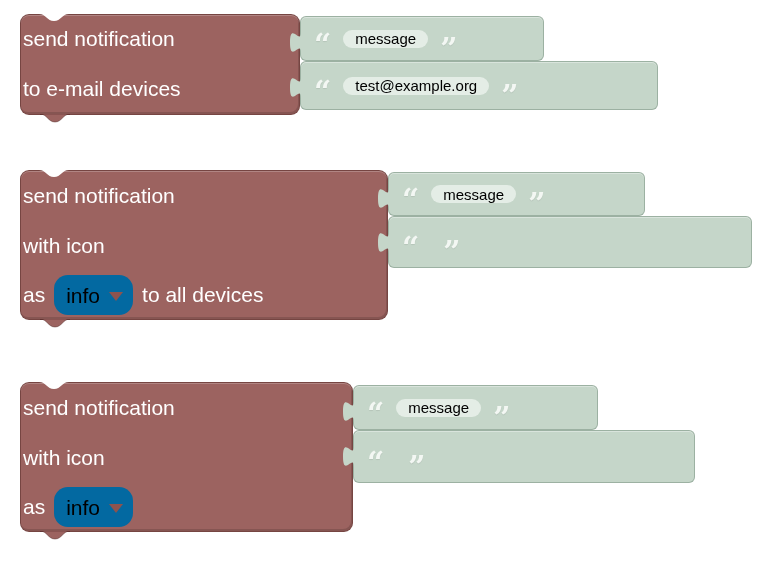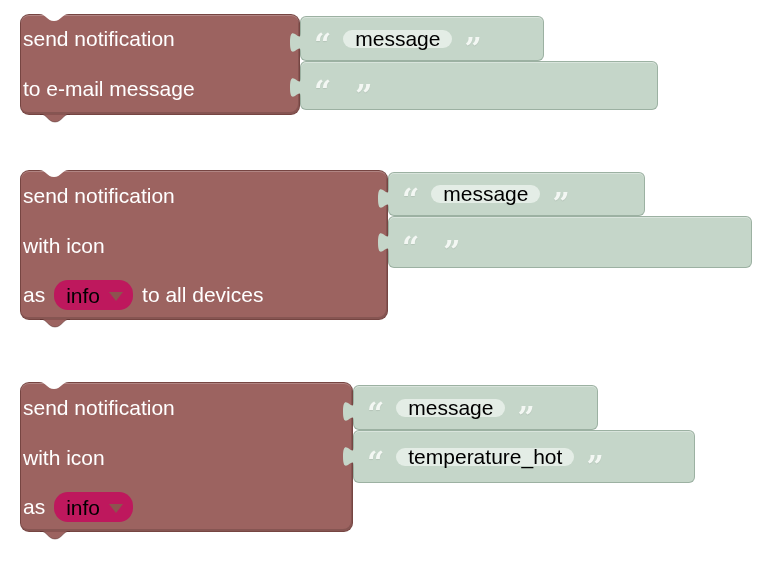--- a/index.html
+++ b/index.html
@@ -22,22 +22,22 @@
     display:flex;align-items:center;
     padding-left:2px;padding-right:14px;
     color:#ffffff;font-size:21px;white-space:nowrap;
   }
   .notch-top{position:absolute;top:-1px;left:18px;}
   .notch-bottom{position:absolute;bottom:-9px;left:19px;}
 
   
   .dropdown{
     display:inline-flex;align-items:center;
-    background:#be185d;border-radius:14px;
-    height:30px;padding:0 10px 0 12px;margin:0 9px;
+    background:#0369a1;border-radius:14px;
+    height:40px;padding:0 10px 0 12px;margin:0 9px;
     cursor:pointer;
   }
   .dropdown .dd-label{color:#000000;font-size:21px;line-height:1;}
   .dd-arrow{
     width:0;height:0;margin-left:9px;margin-top:2px;
     border-left:7px solid transparent;border-right:7px solid transparent;
     border-top:9px solid #8d534f;
   }
 
   
@@ -53,58 +53,59 @@
   .quote{
     font-family:"DejaVu Serif", serif;font-weight:bold;
     color:#f3f7f3;font-size:30px;line-height:0;
     text-shadow:0 1px 1px rgba(0,0,0,0.08);
   }
   .quote.open{margin-right:12px;transform:translateY(6px);}
   .quote.close{margin-left:12px;transform:translateY(10px);}
   .field{
     background:#e4ede6;border-radius:14px;
     height:18px;display:inline-flex;align-items:center;
-    padding:0 12px;color:#000000;font-size:21px;white-space:nowrap;
+    padding:0 12px;color:#000000;font-size:15px;white-space:nowrap;
     cursor:text;
   }
 </style>
 </head>
 <body>
 
 <div class="workspace">
 
   <div class="block action" style="left:20px;top:14px;width:280px;height:101px">
     <svg class="notch-top" width="30" height="8" viewBox="0 0 30 8">
         <path d="M0,0 C7,0 8,7 15,7 C22,7 23,0 30,0 Z" fill="#ffffff"></path>
       </svg>
     <div class="row" style="height:48px">
       <span>send notification</span>
     </div>
     <div class="row" style="height:51px">
-      <span>to e-mail message</span>
+      <span>to e-mail devices</span>
     </div>
     <svg class="notch-bottom" width="30" height="9" viewBox="0 0 30 9">
         <path d="M0,0 C7,0 8,8 15,8 C22,8 23,0 30,0 Z" fill="#9c6360" stroke="rgba(74,33,31,0.45)" stroke-width="1"></path>
       </svg>
   </div>
 
   <div class="block str" style="left:300px;top:16px;width:244px;height:45px">
     <svg class="out-tab" width="11" height="28" viewBox="0 0 11 28">
         <path d="M11,0 v7 c0,14 -11,-11 -11,10.5 s11,-3.5 11,10.5 z" fill="#c5d6c9"></path>
       </svg>
     <span class="quote open">“</span>
     <span class="field">message</span>
     <span class="quote close">”</span>
   </div>
 
   <div class="block str" style="left:300px;top:61px;width:358px;height:49px">
     <svg class="out-tab" width="11" height="28" viewBox="0 0 11 28">
         <path d="M11,0 v7 c0,14 -11,-11 -11,10.5 s11,-3.5 11,10.5 z" fill="#c5d6c9"></path>
       </svg>
     <span class="quote open">“</span>
+    <span class="field">test@example.org</span>
     <span class="quote close">”</span>
   </div>
 
   <div class="block action" style="left:20px;top:170px;width:368px;height:150px">
     <svg class="notch-top" width="30" height="8" viewBox="0 0 30 8">
         <path d="M0,0 C7,0 8,7 15,7 C22,7 23,0 30,0 Z" fill="#ffffff"></path>
       </svg>
     <div class="row" style="height:50px">
       <span>send notification</span>
     </div>
@@ -170,17 +171,16 @@
     <span class="quote open">“</span>
     <span class="field">message</span>
     <span class="quote close">”</span>
   </div>
 
   <div class="block str" style="left:353px;top:430px;width:342px;height:53px">
     <svg class="out-tab" width="11" height="28" viewBox="0 0 11 28">
         <path d="M11,0 v7 c0,14 -11,-11 -11,10.5 s11,-3.5 11,10.5 z" fill="#c5d6c9"></path>
       </svg>
     <span class="quote open">“</span>
-    <span class="field">temperature_hot</span>
     <span class="quote close">”</span>
   </div>
 
 </div>
 
 </body></html>

